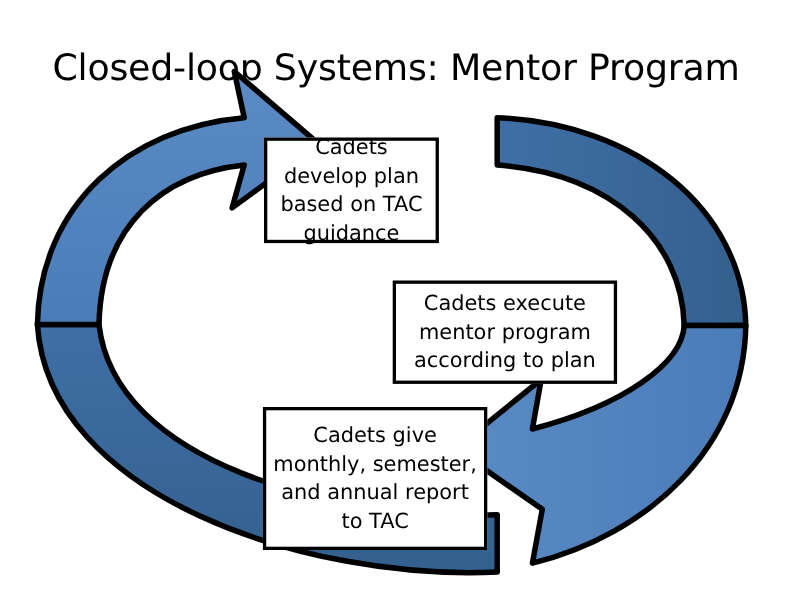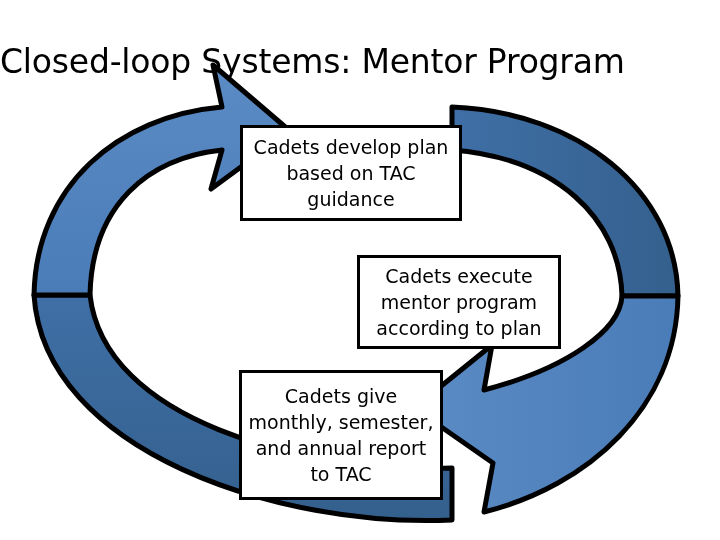--- a/index.html
+++ b/index.html
@@ -17,21 +17,21 @@
     position: relative;
     width: 720px;
     height: 540px;
     background: #ffffff;
   }
   #slide-title {
     position: absolute;
     left: 0;
     top: 42px;
     width: 720px;
-    text-align: left;
+    text-align: center;
     font-size: 33px;
     line-height: 40px;
     color: #000000;
     font-family: "DejaVu Sans", "Liberation Sans", sans-serif;
     white-space: nowrap;
     letter-spacing: -0.2px;
   }
   #cycle-arrow {
     position: absolute;
     left: 0;
@@ -54,21 +54,21 @@
     font-family: "DejaVu Sans", "Liberation Sans", sans-serif;
     z-index: 5;
   }
   .flow-box .box-text {
     display: block;
     padding: 0 6px;
   }
   #box-top {
     left: 240px;
     top: 125px;
-    width: 222px;
+    width: 159px;
     height: 96px;
     align-items: center;
   }
   #box-left {
     left: 87px;
     top: 255px;
     width: 260px;
     height: 94px;
   }
   #box-right {

